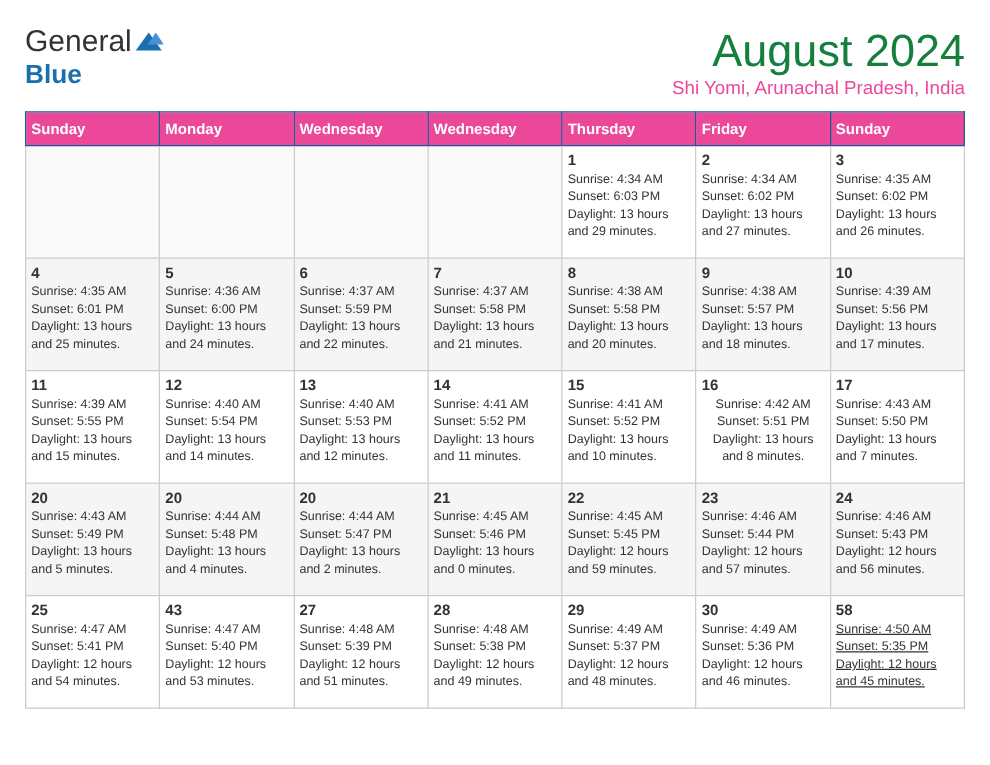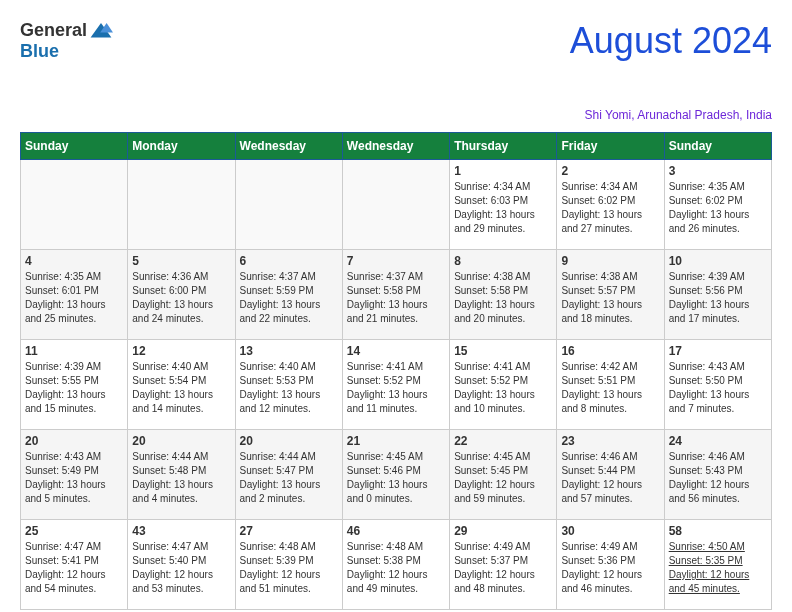--- a/index.html
+++ b/index.html
@@ -19,53 +19,52 @@
     .logo {
       display: flex;
       flex-direction: column;
       align-items: flex-start;
     }
     .logo-text {
       display: flex;
       align-items: center;
     }
     .logo-general {
-      font-size: 18px;
-      font-weight: bold;
+      font-size: 24px;
+      font-weight: normal;
       color: #333;
     }
     .logo-blue {
-      font-size: 18px;
+      font-size: 21px;
       font-weight: bold;
       color: #1a6fad;
     }
     .logo-icon {
       width: 24px;
       height: 20px;
       margin-left: 2px;
     }
     .title-section {
       text-align: right;
     }
     .month-title {
       font-size: 36px;
       font-weight: normal;
-      color: #1d4ed8;
+      color: #15803d;
     }
     .location {
-      font-size: 12px;
-      color: #6d28d9;
-      margin-top: 46px;
+      font-size: 15px;
+      color: #ec4899;
     }
     .calendar {
       width: 100%;
       border-collapse: collapse;
     }
     .calendar th {
-      background-color: #15803d;
+      background-color: #ec4899;
       color: white;
       padding: 6px 4px;
       font-size: 12px;
       font-weight: bold;
       text-align: left;
       border: 1px solid #1a5a96;
     }
     .calendar td {
       border: 1px solid #ccc;
       vertical-align: top;
@@ -235,21 +234,21 @@
         </td>
         <td>
           <span class="day-number">15</span>
           <div class="day-info" style="white-space: pre-line;">Sunrise: 4:41 AM
 Sunset: 5:52 PM
 Daylight: 13 hours
 and 10 minutes.</div>
         </td>
         <td>
           <span class="day-number">16</span>
-          <div class="day-info" style="white-space: pre-line;">Sunrise: 4:42 AM
+          <div class="day-info" style="white-space: pre-line; text-align: center;">Sunrise: 4:42 AM
 Sunset: 5:51 PM
 Daylight: 13 hours
 and 8 minutes.</div>
         </td>
         <td>
           <span class="day-number">17</span>
           <div class="day-info" style="white-space: pre-line;">Sunrise: 4:43 AM
 Sunset: 5:50 PM
 Daylight: 13 hours
 and 7 minutes.</div>
@@ -322,21 +321,21 @@
 and 53 minutes.</div>
         </td>
         <td>
           <span class="day-number">27</span>
           <div class="day-info" style="white-space: pre-line;">Sunrise: 4:48 AM
 Sunset: 5:39 PM
 Daylight: 12 hours
 and 51 minutes.</div>
         </td>
         <td>
-          <span class="day-number">46</span>
+          <span class="day-number">28</span>
           <div class="day-info" style="white-space: pre-line;">Sunrise: 4:48 AM
 Sunset: 5:38 PM
 Daylight: 12 hours
 and 49 minutes.</div>
         </td>
         <td>
           <span class="day-number">29</span>
           <div class="day-info" style="white-space: pre-line;">Sunrise: 4:49 AM
 Sunset: 5:37 PM
 Daylight: 12 hours

